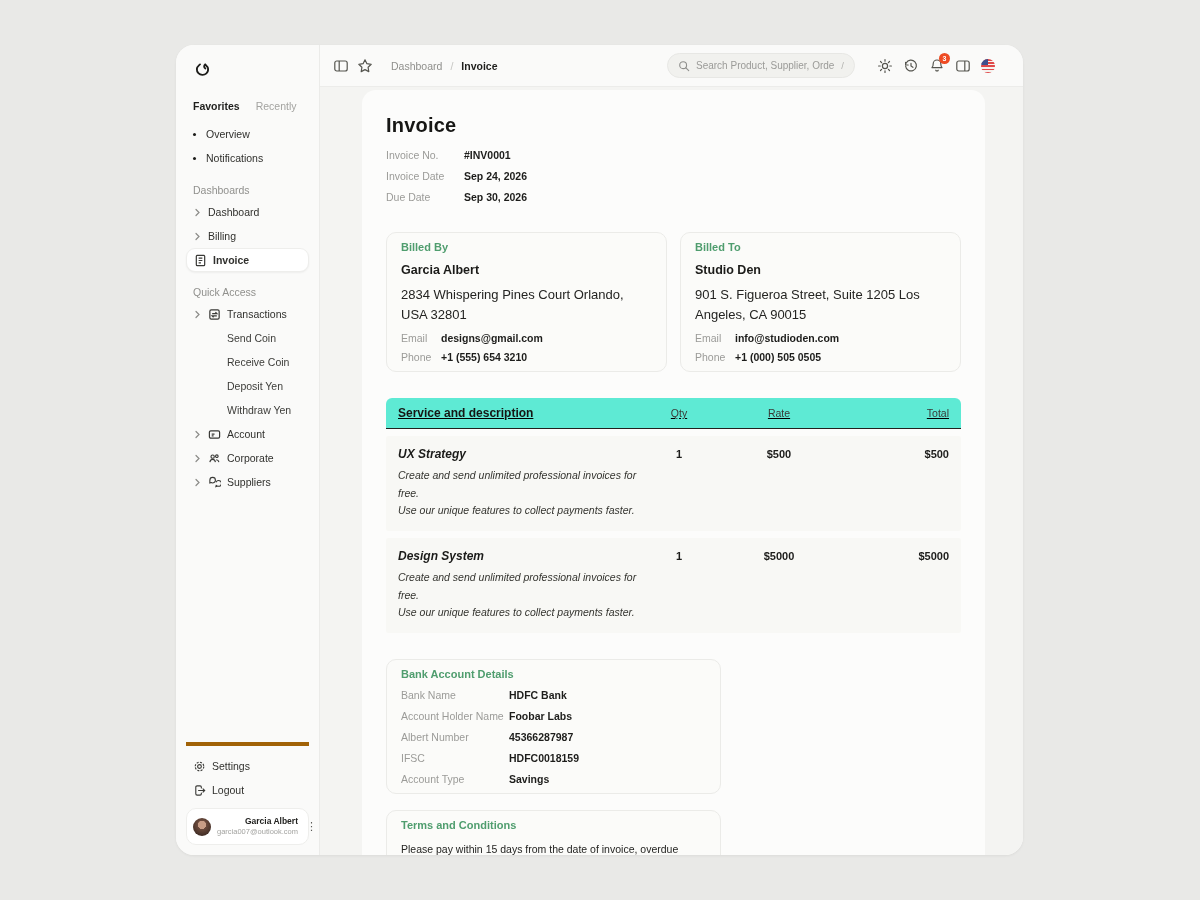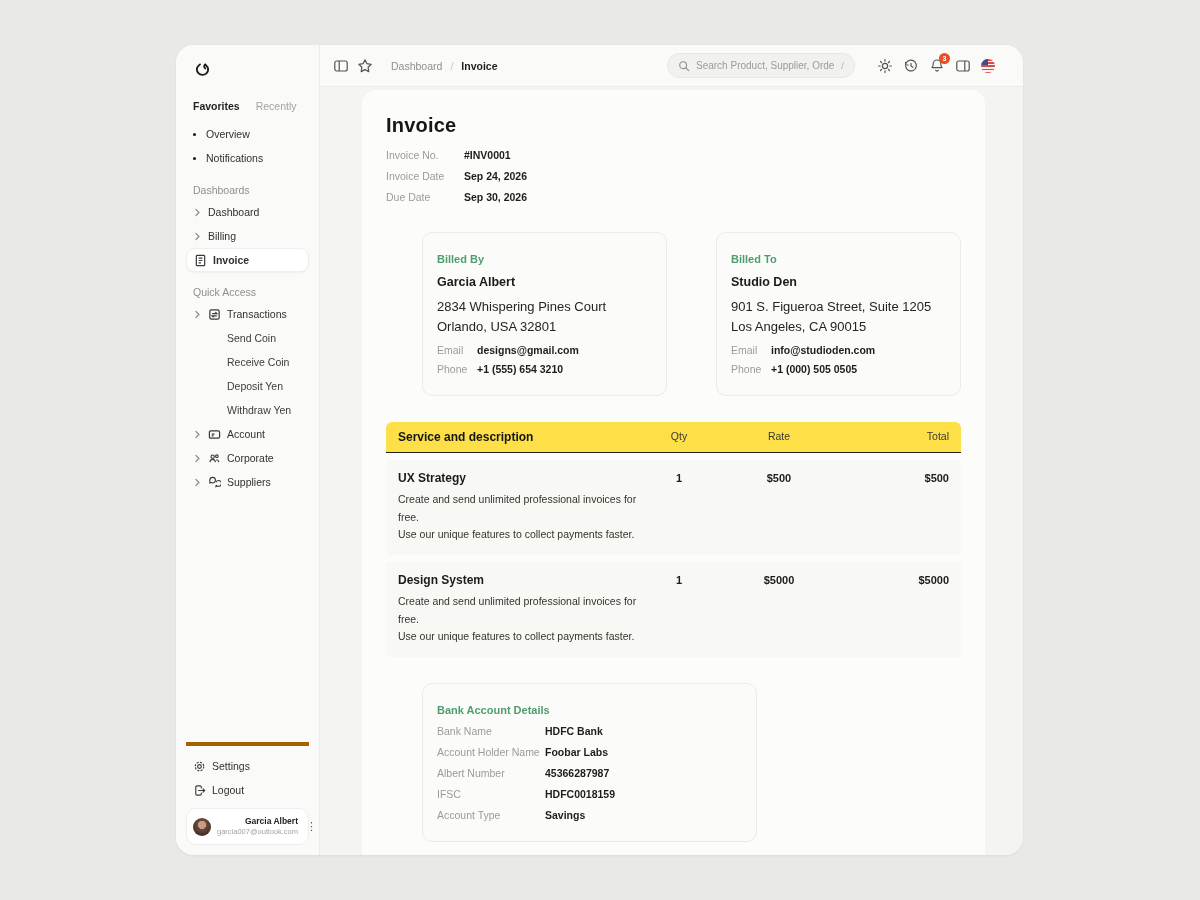--- a/index.html
+++ b/index.html
@@ -71,41 +71,41 @@
   .meta { margin-top:12px; }
   .meta-row { display:flex; margin-bottom:9px; font-size:10.5px; }
   .meta-label { width:78px; color:#9b9b98; }
   .meta-value { color:#1d1d1b; font-weight:600; }
   .logo-oval { width:140px; height:58px; border:1.5px dashed #d5d5d2; border-radius:50%;
                display:flex; align-items:center; justify-content:center; font-size:12px;
                color:#2a2a27; margin-right:2px; margin-top:6px; cursor:pointer; }
 
   
   .billed-row { display:flex; gap:13px; margin-top:20px; }
-  .card { border:1px solid #ebebe8; background:#fbfbf9; border-radius:10px; padding:20px 14px;margin-left:36px; }
+  .card { border:1px solid #ebebe8; background:#fbfbf9; border-radius:10px; padding:8px 14px; }
   .billed { flex:1; }
   .green-h { font-size:11px; color:#4f9d6e; font-weight:600; }
   .b-name { font-size:12.5px; font-weight:700; color:#1b1b19; margin-top:10px; }
   .b-addr { font-size:13px; color:#242422; line-height:1.55; margin-top:8px; max-width:250px; }
   .b-line { display:flex; font-size:10.5px; margin-top:7px; }
   .b-label { width:40px; color:#9b9b98; }
   .b-val { color:#1d1d1b; font-weight:600; }
 
   
   .tbl { margin-top:26px; }
-  .tbl-head { display:flex; background:#fde047; border-bottom:1.5px solid #21211f;
-              border-radius:6px 6px 0 0; padding:8px 12px; }
+  .tbl-head { display:flex; align-items:center; background:#5eead4; border-bottom:1.5px solid #21211f;
+              border-radius:6px 6px 0 0; padding:8px 12px;text-decoration:underline; }
   .th-service { flex:1; font-size:12px; font-weight:700; color:#161614; }
   .th { font-size:10.5px; color:#3a3a37; }
   .col-qty { width:80px; text-align:center; }
   .col-rate { width:120px; text-align:center; }
   .col-total { width:110px; text-align:right; }
   .tbl-row { display:flex; background:#f8f8f5; padding:11px 12px 12px 12px; margin-top:7px; border-radius:2px; }
   .tbl-row:first-of-type { margin-top:0; }
-  .svc { flex:1; }
+  .svc { flex:1;font-style:italic; }
   .svc-name { font-size:12px; font-weight:700; color:#1b1b19; }
   .svc-desc { font-size:10.5px; color:#34342f; line-height:1.65; margin-top:6px; }
   .cell { font-size:11px; font-weight:600; color:#1d1d1b; padding-top:1px; }
 
   
   .bottom-row { display:flex; gap:20px; margin-top:26px; align-items:flex-start; }
   .bank { width:335px; }
   .bank-row { display:flex; font-size:10.5px; margin-top:9px; }
   .bank-row:first-of-type { margin-top:11px; }
   .bank-label { width:108px; color:#9b9b98; }

